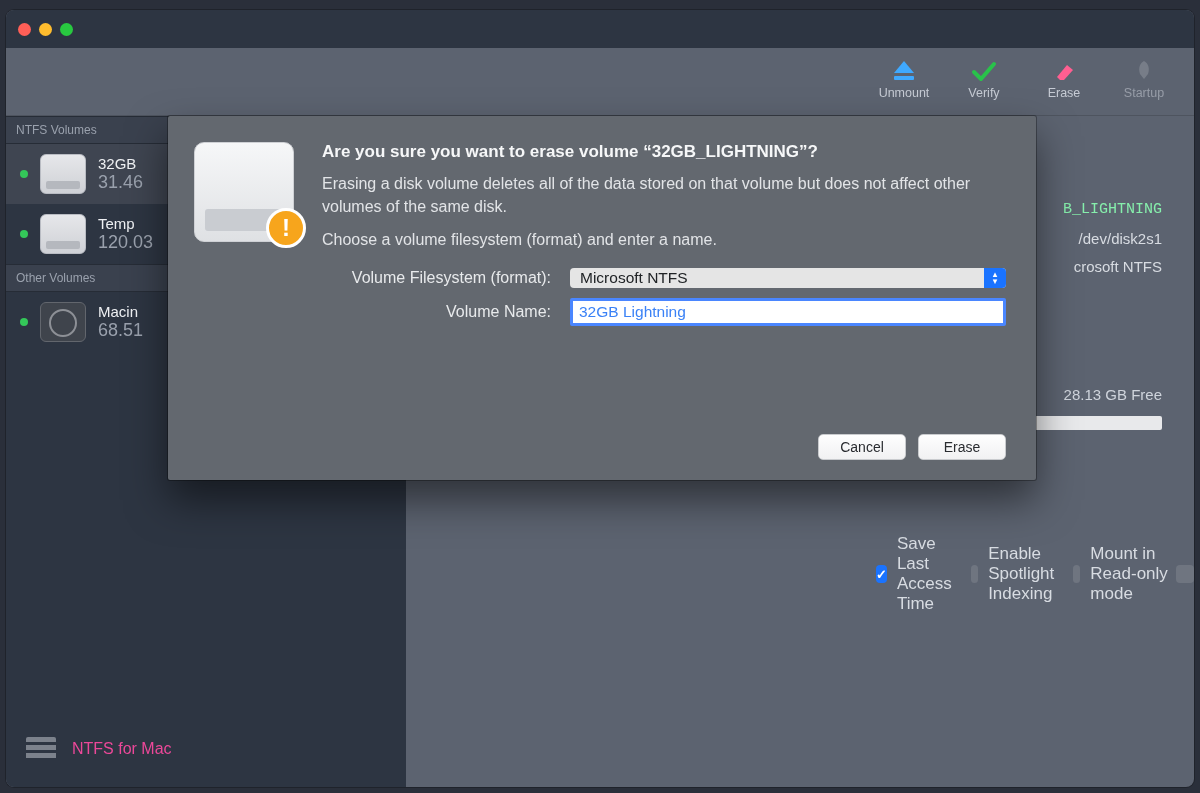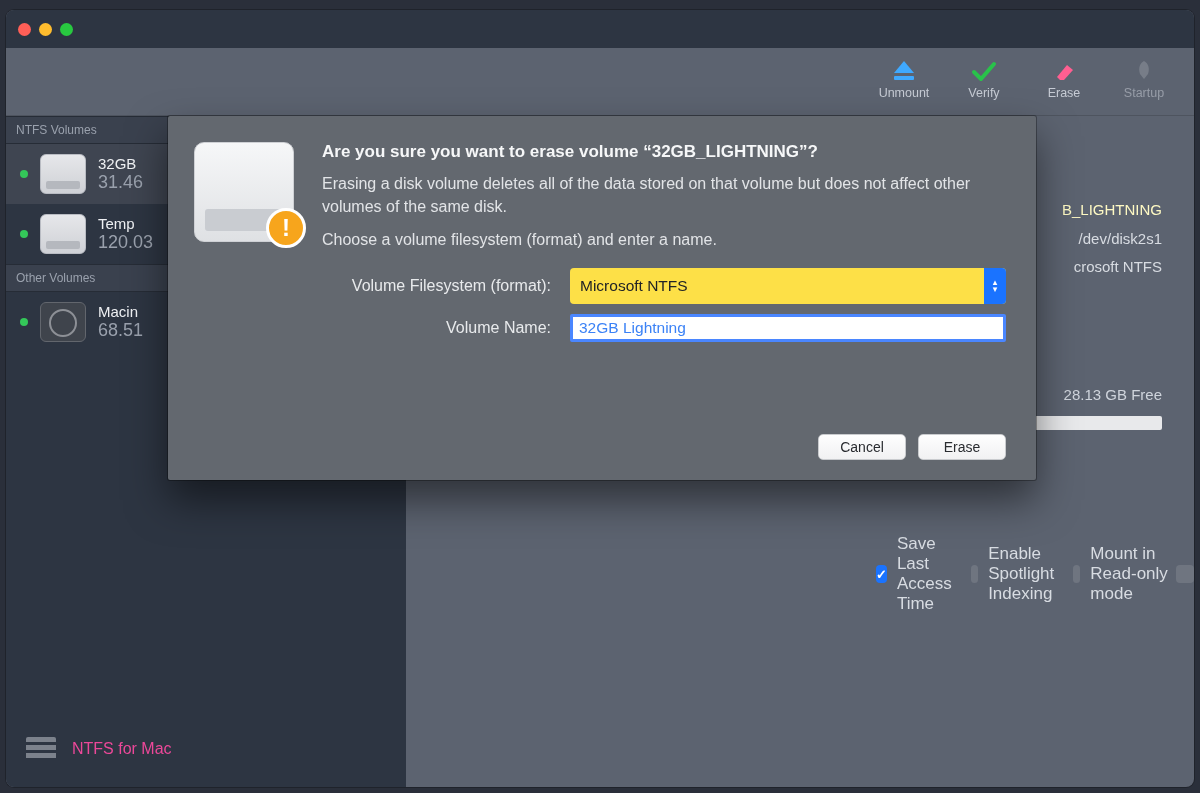--- a/index.html
+++ b/index.html
@@ -94,21 +94,21 @@
 
     .main {
       flex:1;
       position:relative;
       padding: 22px 26px;
       color:#d8dce2;
     }
     .info-block {
       position:absolute; right:32px; top:80px; text-align:right; font-size:15px; line-height:1.9;
     }
-    .info-block .hl { color:#fef9c3; }
+    .info-block .hl { color:#86efac;font-family:Liberation Mono, monospace; }
     .cap-row { position:absolute; right:32px; top:270px; font-size:15px; color:#cfd4dc; }
     .cap-bar { position:absolute; right:32px; top:300px; width:134px; height:14px; background:#e8e9eb; border-radius:2px;}
 
     .checks { position:absolute; left:470px; top:418px; display:flex; flex-direction:row; gap:6px; font-size:17px; color:#d8dce2;}
     .chk { display:flex; align-items:center; gap:10px; }
     .cb { width:18px; height:18px; border-radius:4px; background:#6f7580; display:flex; align-items:center; justify-content:center;}
     .cb.checked { background:#1a73ff; }
     .cb.checked::after{content:"✓"; color:#fff; font-size:13px; font-weight:bold;}
 
     
@@ -139,21 +139,21 @@
       background:#f7a51c; border:3px solid #fff;
       display:flex; align-items:center; justify-content:center;
       color:#fff; font-weight:bold; font-size:24px;
     }
     .modal-body { flex:1; display:flex; flex-direction:column; }
     .m-title { font-size:17px; font-weight:600; color:#f6f7f8; margin-bottom:10px; }
     .m-text { font-size:16px; line-height:1.45; color:#e2e4e7; margin-bottom:10px; }
     .form-row { display:flex; align-items:center; margin-top:6px; }
     .form-row label { width:248px; text-align:right; padding-right:19px; font-size:16px; color:#e8eaec;}
     .select-wrap {
-      flex:1; height:36px; background:#fde047; border-radius:4px;
+      flex:1; height:20px; background:#e5e5e5; border-radius:4px;
       display:flex; align-items:center; padding:0 10px; color:#202326;
       position:relative; font-size:15.5px;
     }
     .sel-btn { position:absolute; right:0; top:0; bottom:0; width:22px; background:#1a73ff; border-radius:0 4px 4px 0; display:flex; flex-direction:column; align-items:center; justify-content:center;}
     .sel-btn::before{content:"▴"; color:#fff; font-size:9px; line-height:7px;}
     .sel-btn::after{content:"▾"; color:#fff; font-size:9px; line-height:7px;}
     .input-wrap {
       flex:1; height:28px; background:#fff; border:3px solid #4a86ff; border-radius:2px;
       display:flex; align-items:center; padding:0 6px; color:#3b82f6; font-size:15.5px;
     }

